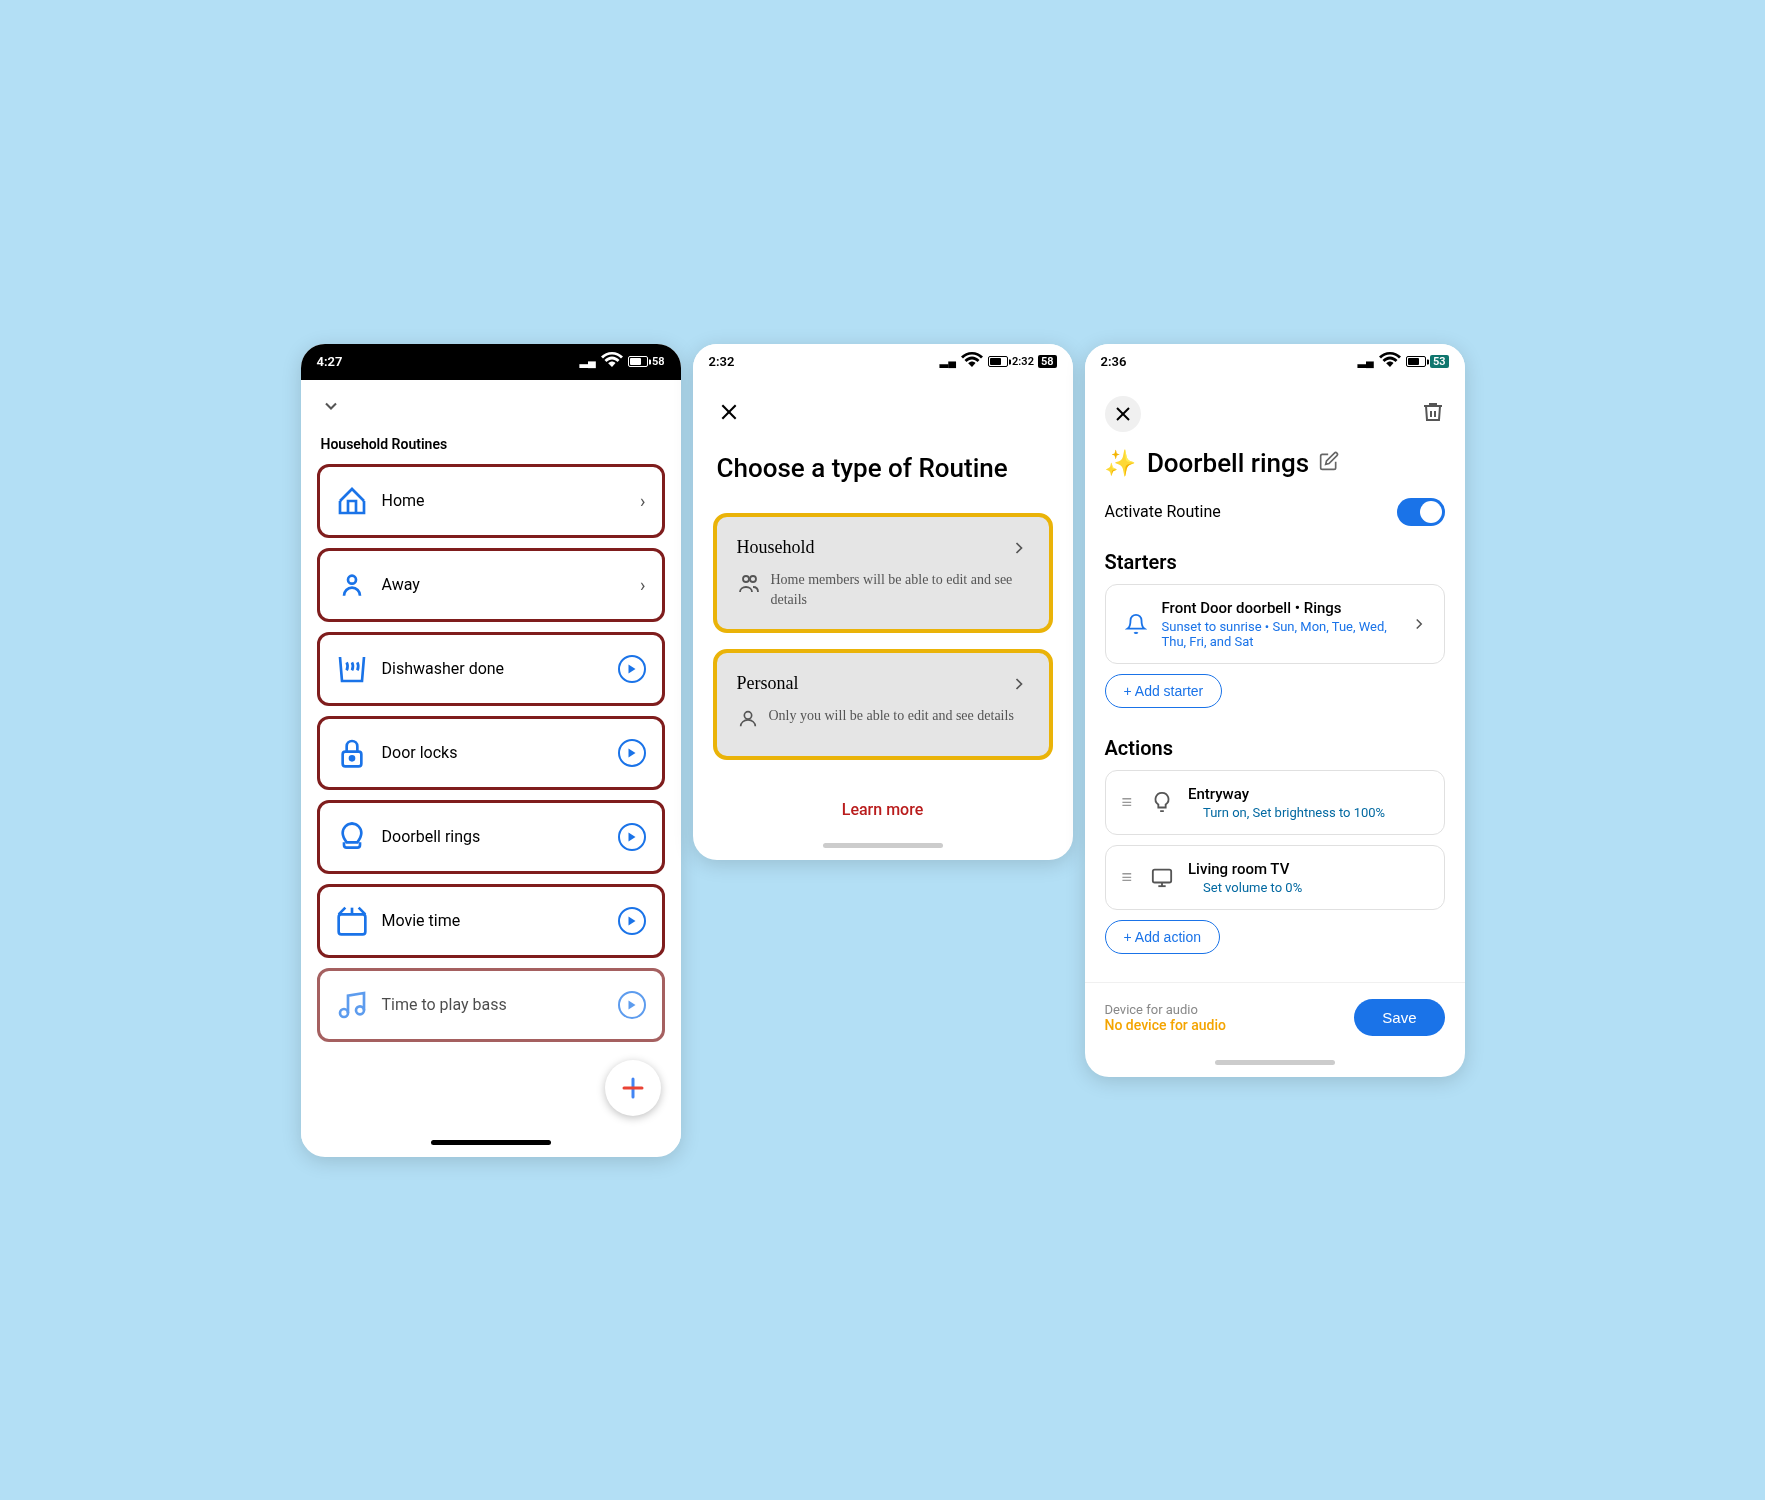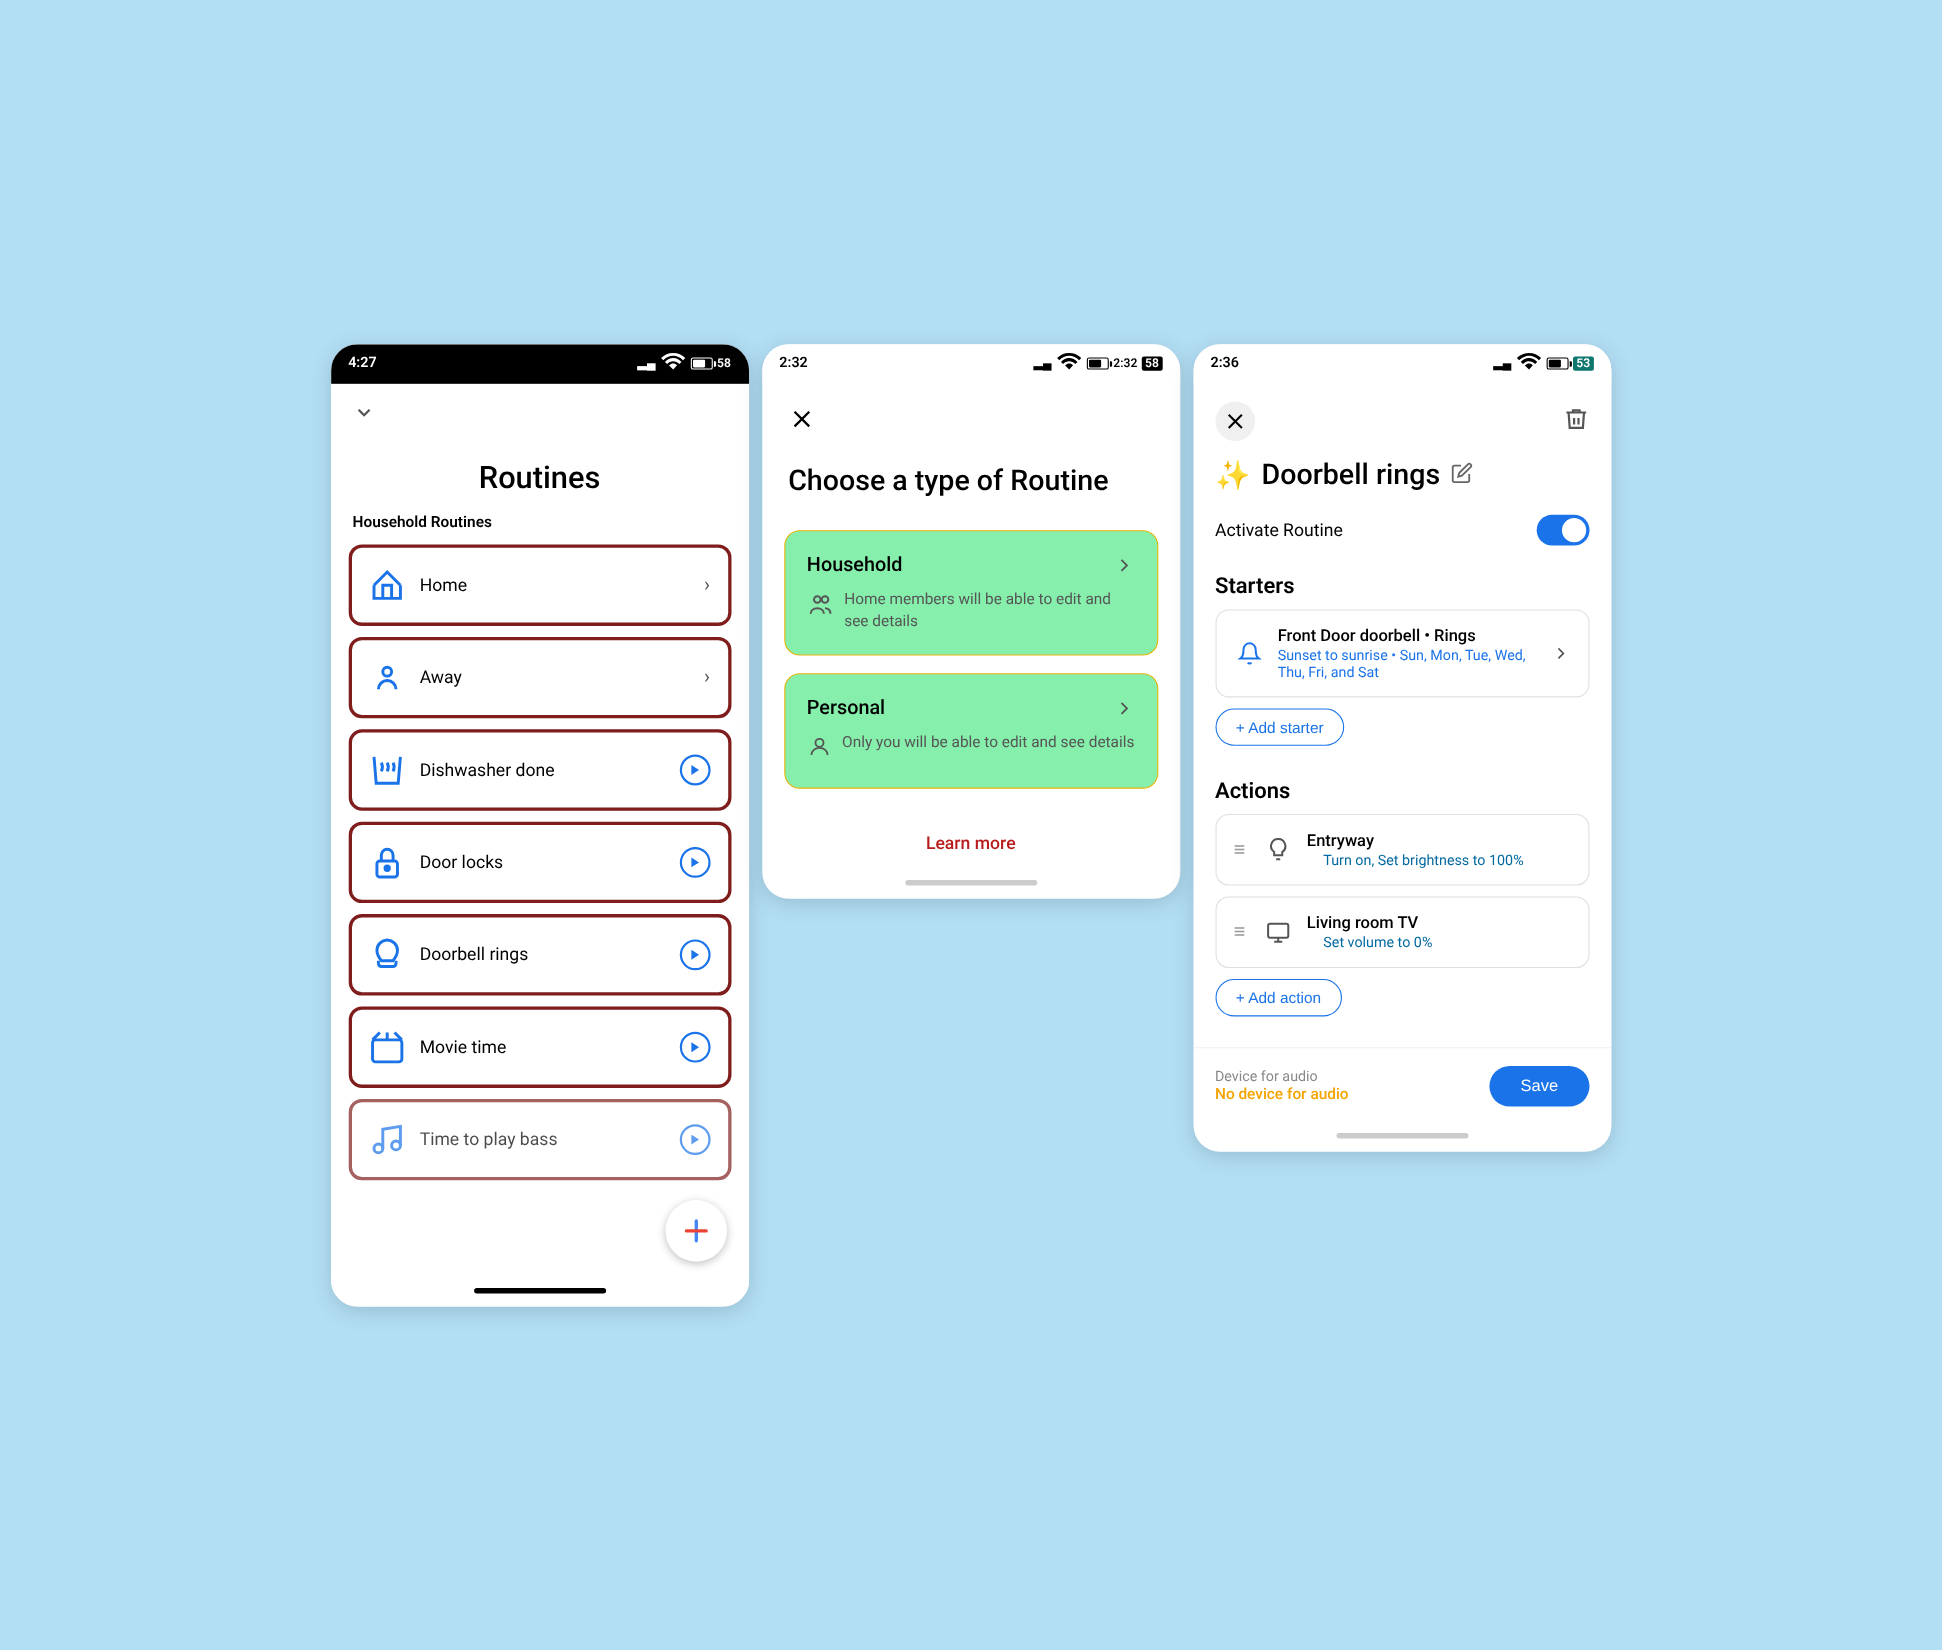--- a/index.html
+++ b/index.html
@@ -187,26 +187,27 @@
       color: #000;
     }
     .screen2 .page-title2 {
       font-size: 26px;
       font-weight: 500;
       padding: 8px 24px 28px;
       color: #000;
       line-height: 1.3;
     }
     .routine-type-card {
-      border: 1px solid #eab308;
+      border: 4px solid #eab308;
       border-radius: 14px;
       padding: 20px 20px 20px 20px;
       margin: 0 20px 16px;
       cursor: pointer;
-      background: #86efac;
+      background: #e5e5e5;
+      font-family: Liberation Serif, serif;
     }
     .rtc-header {
       display: flex;
       justify-content: space-between;
       align-items: center;
       margin-bottom: 12px;
     }
     .rtc-title {
       font-size: 18px;
       font-weight: 500;
@@ -434,21 +435,20 @@
       </div>
     </div>
 
     <div class="content">
       <div class="chevron-down">
         <svg width="20" height="20" viewBox="0 0 24 24" fill="none" stroke="#555" stroke-width="2.5">
             <polyline points="6 9 12 15 18 9"></polyline>
           </svg>
       </div>
 
-      <div class="page-title">Routines</div>
 
       <div class="section-title">Household Routines</div>
 
       <div class="routine-list">
 
         <div class="routine-item">
           <div class="ri-icon">
             <svg viewBox="0 0 24 24" fill="none" stroke="#1a73e8" stroke-width="2">
                 <path d="M3 12L12 3l9 9"></path>
                 <path d="M9 21V12h6v9"></path>

